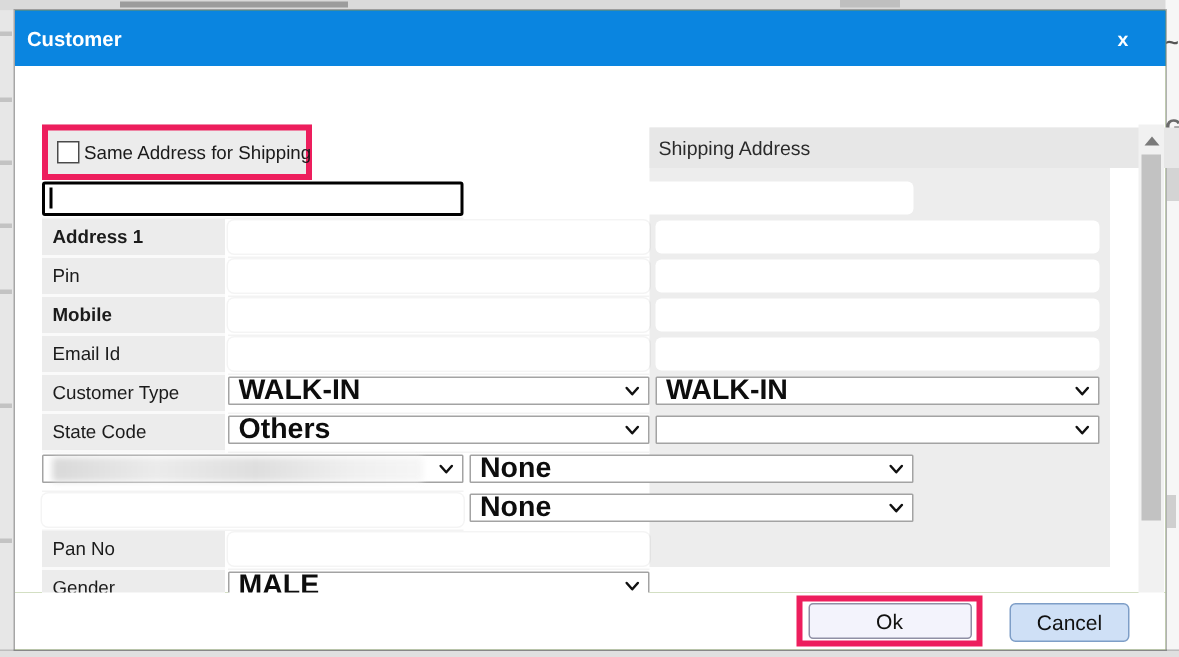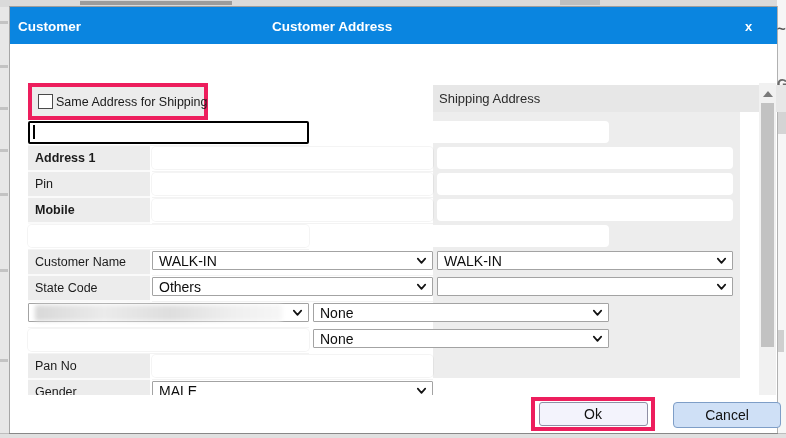--- a/index.html
+++ b/index.html
@@ -50,42 +50,42 @@
          padding-left:7px; font-size:12.5px; color:#1b1b1b; margin-right:2px; }
   .lbl.b { font-weight:bold; }
   .cell { position:relative; }
   .bill { width:281px; margin-right:4px; border-bottom:1px solid #f3f3f3; }
   .ship { width:296px; }
   .txtbox { height:22px; margin-top:1px; background:#fff; border-radius:4px; box-shadow:0 0 0 1px rgba(0,0,0,0.045); cursor:text; }
   .ship .txtbox { box-shadow:none; }
   .namebox { height:23px; margin-top:1px; background:#fff; border:2px solid #000; border-radius:2px; cursor:text; }
   .caret { display:block; width:2px; height:14px; background:#000; margin:2px 0 0 3px; }
   .sel { height:19px; margin-top:1px; background:#fff; border:1px solid #a3a3a3; border-radius:1px;
-         display:flex; align-items:center; padding:0 4px 0 6px; font-size:14px; color:#0d0d0d; cursor:pointer; }
+         display:flex; align-items:center; padding:0 4px 0 6px; font-size:19px; color:#0d0d0d; cursor:pointer;font-weight:bold; }
   .sel .val { flex:1; white-space:nowrap; overflow:hidden; }
   .chev { flex:0 0 auto; width:14px; height:14px; display:flex; align-items:center; justify-content:center; }
   .redact { flex:1; height:16px; margin-right:8px; border-radius:2px;
             background:linear-gradient(90deg,#d8d8d8 0%,#ebebeb 28%,#dedede 55%,#efefef 80%,#f6f6f6 100%);
             filter:blur(2px); }
 
   
   .sbar { position:absolute; left:749px; top:39px; width:17px; height:347px; background:#f1f1f1; cursor:default; }
   .sb-up { position:absolute; left:4px; top:8px; width:0; height:0;
            border-left:5px solid transparent; border-right:5px solid transparent; border-bottom:6px solid #7a7a7a; }
   .sb-down { position:absolute; left:4px; bottom:8px; width:0; height:0;
            border-left:5px solid transparent; border-right:5px solid transparent; border-top:6px solid #555; }
   .sb-thumb { position:absolute; left:2px; top:20px; width:13px; height:244px; background:#c2c2c2; }
 
   
   .modal-footer { position:absolute; left:0; top:388px; width:767px; height:38px; background:#fff; }
   .ok-frame { position:absolute; left:521px; top:2px; width:124px; height:34px; border:4px solid #ed1e5d; background:#fff;
               display:flex; align-items:center; justify-content:center; }
   .btn { font-family:"Liberation Sans", sans-serif; font-size:14px; color:#111; cursor:pointer; }
   .btn-ok { width:109px; height:24px; background:#f3f3fc; border:1px solid #8f8fa5; border-radius:3px; }
-  .btn-cancel { position:absolute; left:663px; top:7px; width:108px; height:26px; background:#cfe0f6;
+  .btn-cancel { position:absolute; left:663px; top:7px; width:80px; height:26px; background:#cfe0f6;
                 border:1px solid #7e9ec7; border-radius:4px; }
 </style>
 </head>
 <body>
 
 <div class="screen">
 
   <div class="bg-top">
     <span class="bg-top-line"></span>
     <span class="bg-top-line2"></span>
@@ -104,21 +104,20 @@
     <span class="g2">G</span>
     <span class="box"></span>
     <span class="dash"></span>
   </div>
   <div class="bg-bottom"></div>
 
   <div class="modal">
 
     <div class="modal-header">
       <span class="hd-left">Customer</span>
-      <span class="hd-center">Customer Address</span>
       <span class="hd-close">x</span>
     </div>
 
     <div class="modal-body">
 
       <div class="ship-col"></div>
       <div class="ship-hdr">Shipping Address</div>
 
       <div class="cb-frame">
         <span class="cb-box"></span>
@@ -162,30 +161,31 @@
           <div class="lbl b">Mobile</div>
           <div class="cell bill">
               <div class="txtbox"></div>
             </div>
           <div class="cell ship">
               <div class="txtbox"></div>
             </div>
         </div>
 
         <div class="row">
-          <div class="cell bill">
-              <div class="txtbox"></div>
-            </div>
-          <div class="cell ship">
-              <div class="txtbox"></div>
-            </div>
-        </div>
-
-        <div class="row">
-          <div class="lbl">Customer Name</div>
+          <div class="lbl">Email Id</div>
+          <div class="cell bill">
+              <div class="txtbox"></div>
+            </div>
+          <div class="cell ship">
+              <div class="txtbox"></div>
+            </div>
+        </div>
+
+        <div class="row">
+          <div class="lbl">Customer Type</div>
           <div class="cell bill">
             <div class="sel">
               <span class="val">WALK-IN</span>
               <span class="chev">
                   <svg width="13" height="13" viewBox="0 0 14 14">
                     <polyline points="3,5 7,9.5 11,5" fill="none" stroke="#111" stroke-width="1.8" stroke-linecap="round" stroke-linejoin="round"></polyline>
                   </svg>
                 </span>
             </div>
           </div>

